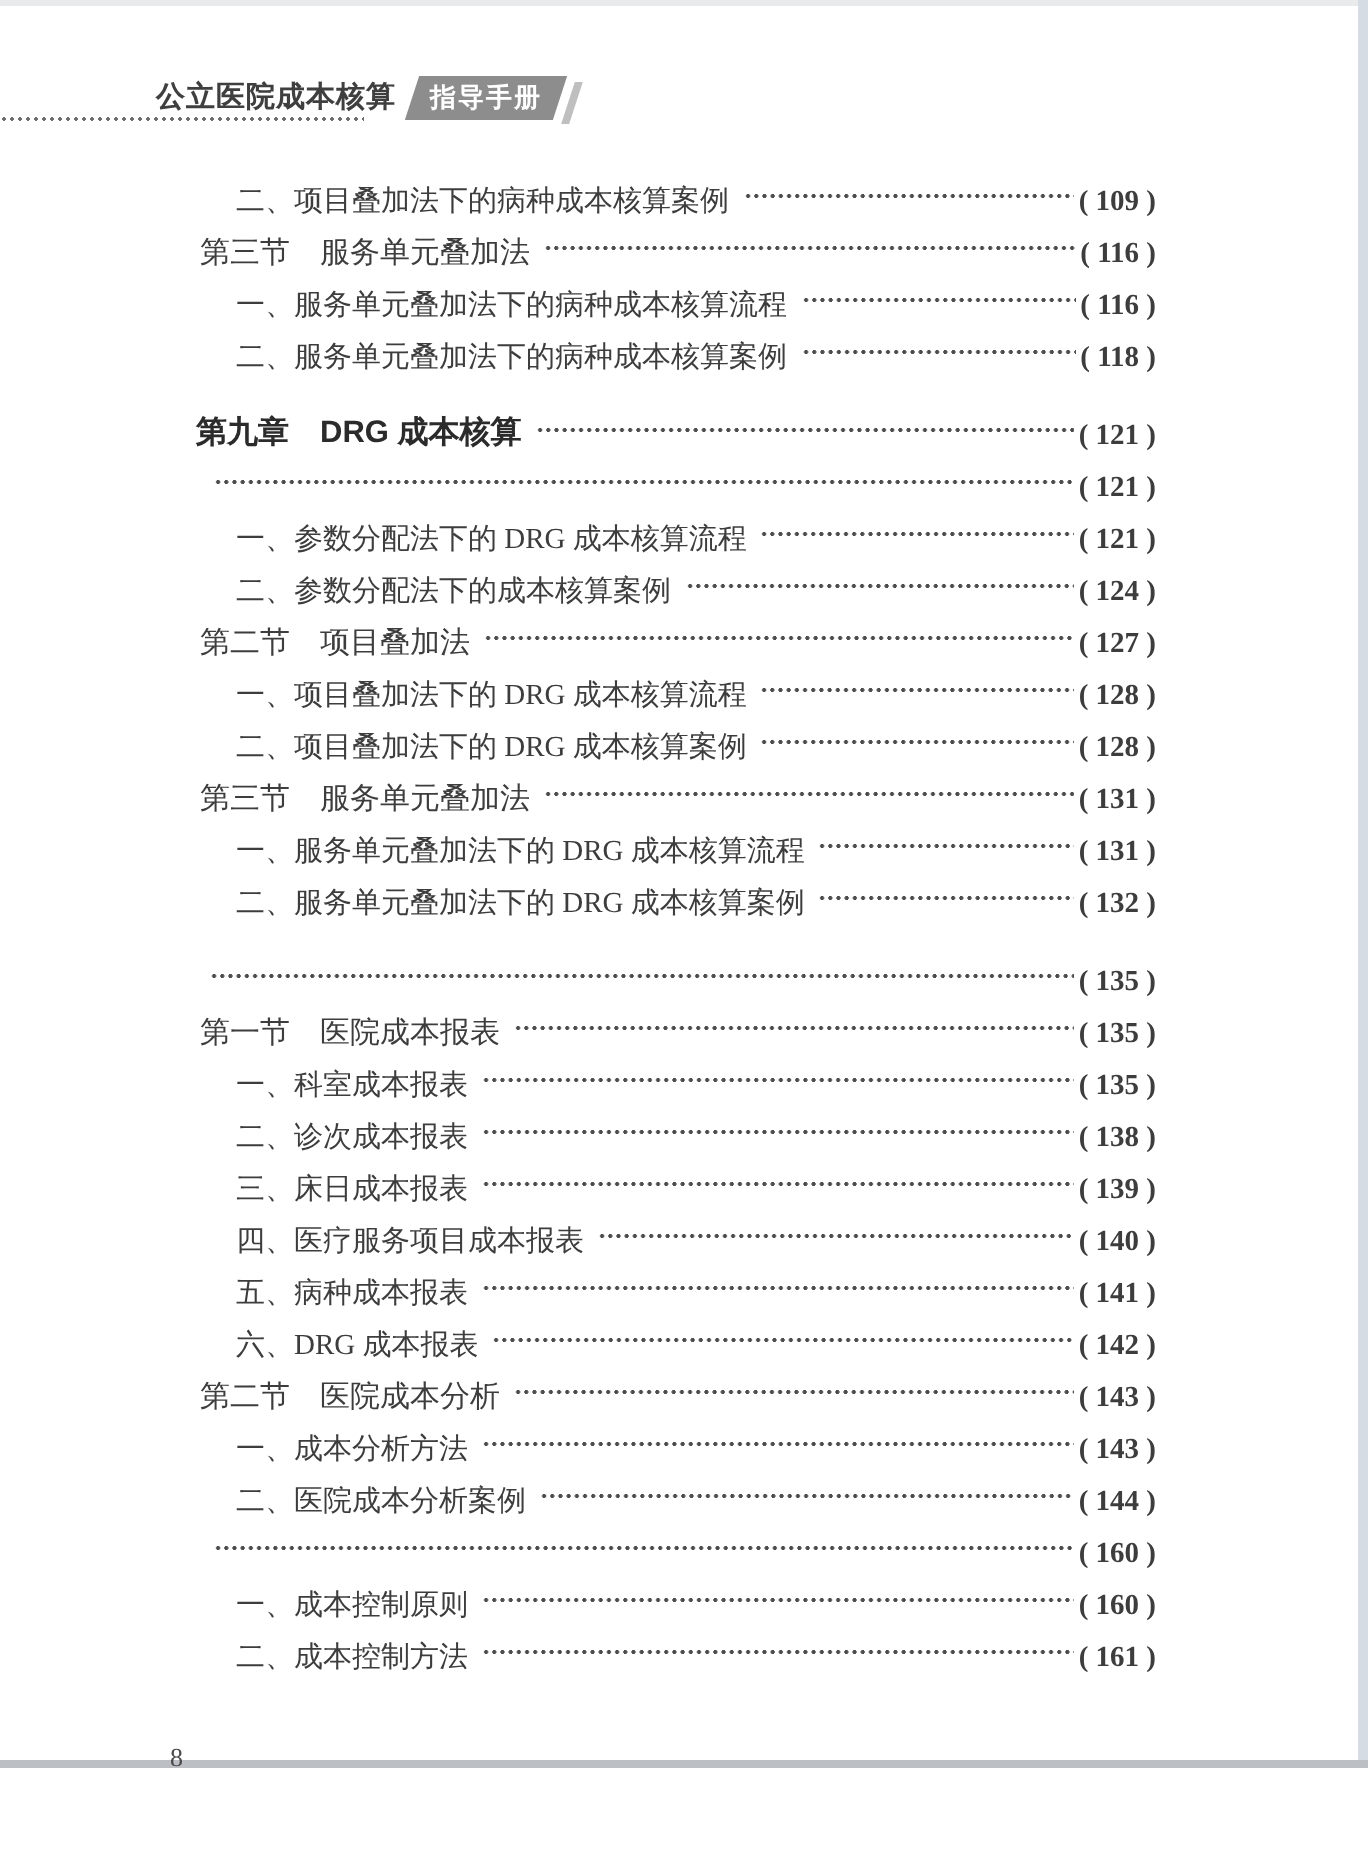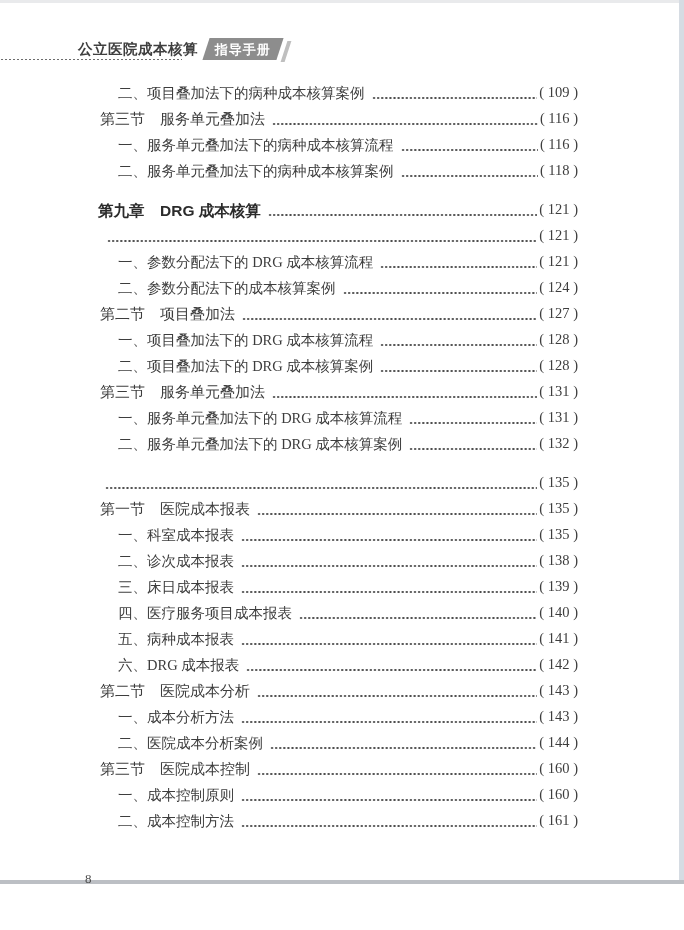--- a/index.html
+++ b/index.html
@@ -81,21 +81,21 @@
 
   
   .toc {
     position: absolute;
     left: 86px;
     top: 84px;
     width: 492px;
   }
   .toc-row {
     display: flex;
-    align-items: flex-start;
+    align-items: flex-end;
     height: 26px;
     font-size: 15px;
     color: var(--ink);
   }
   .toc-row.gap-before { margin-top: 13px; margin-left: 12px; }
   .toc-row.level-chapter {
     font-family: "Liberation Sans", sans-serif;
     font-weight: bold;
     font-size: 15.5px;
     color: var(--ink-dark);
@@ -109,21 +109,21 @@
     margin: 0 2px 0 7px;
     background-image: radial-gradient(circle, #4c4c4c 0.9px, transparent 1.1px);
     background-size: 4.1px 4px;
     background-repeat: repeat-x;
     background-position: left 54%;
     min-width: 12px;
   }
   .toc-page {
     white-space: nowrap;
     font-family: "Liberation Serif", serif;
-    font-weight: normal;
+    font-weight: bold;
     font-size: 14.5px;
     color: var(--ink);
   }
 
   
   .footer-page {
     position: absolute;
     left: 85px;
     top: 871px;
     font-size: 13px;
@@ -267,21 +267,20 @@
     <span class="toc-title">一、成本分析方法</span>
     <span class="toc-leader"></span>
     <span class="toc-page">( 143 )</span>
   </div>
       <div class="toc-row level-sub">
     <span class="toc-title">二、医院成本分析案例</span>
     <span class="toc-leader"></span>
     <span class="toc-page">( 144 )</span>
   </div>
       <div class="toc-row level-section">
-    <span class="toc-title">第三节　医院成本控制</span>
     <span class="toc-leader"></span>
     <span class="toc-page">( 160 )</span>
   </div>
       <div class="toc-row level-sub">
     <span class="toc-title">一、成本控制原则</span>
     <span class="toc-leader"></span>
     <span class="toc-page">( 160 )</span>
   </div>
       <div class="toc-row level-sub">
     <span class="toc-title">二、成本控制方法</span>

